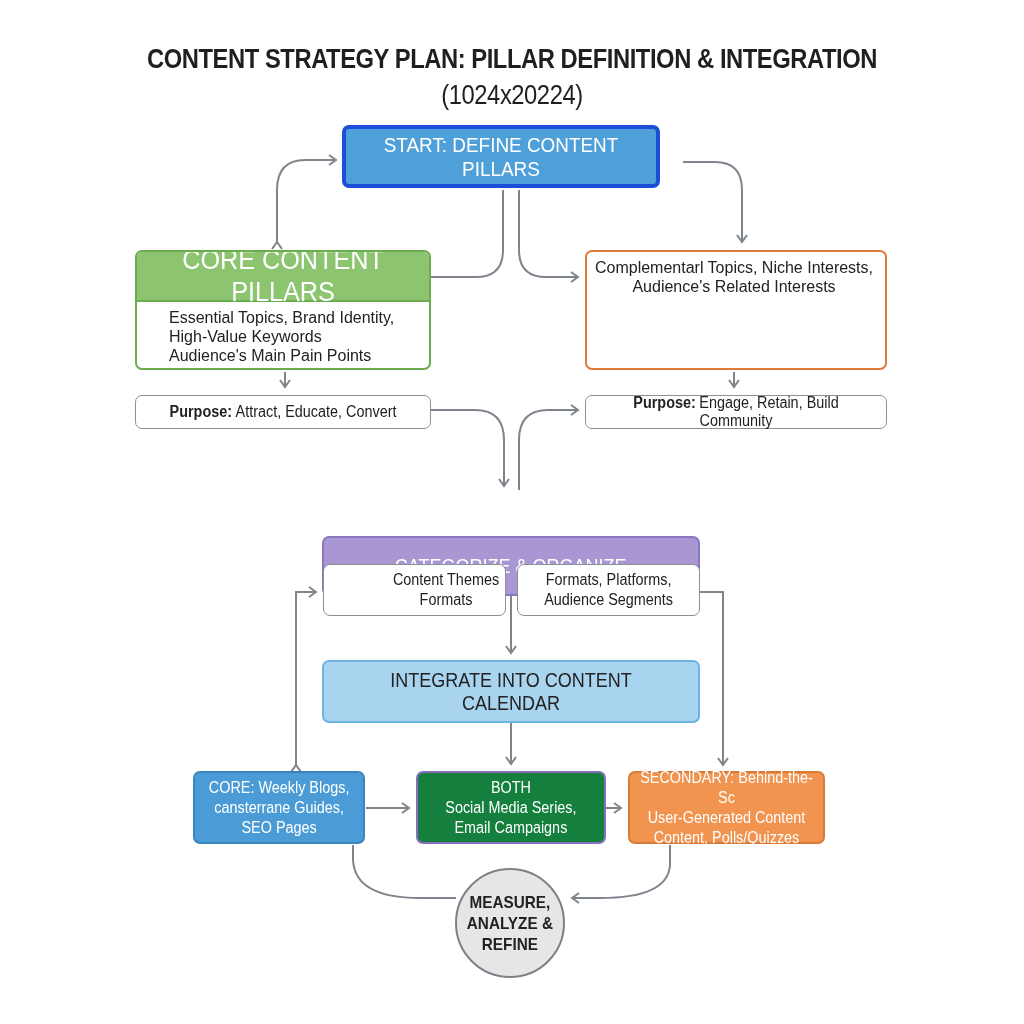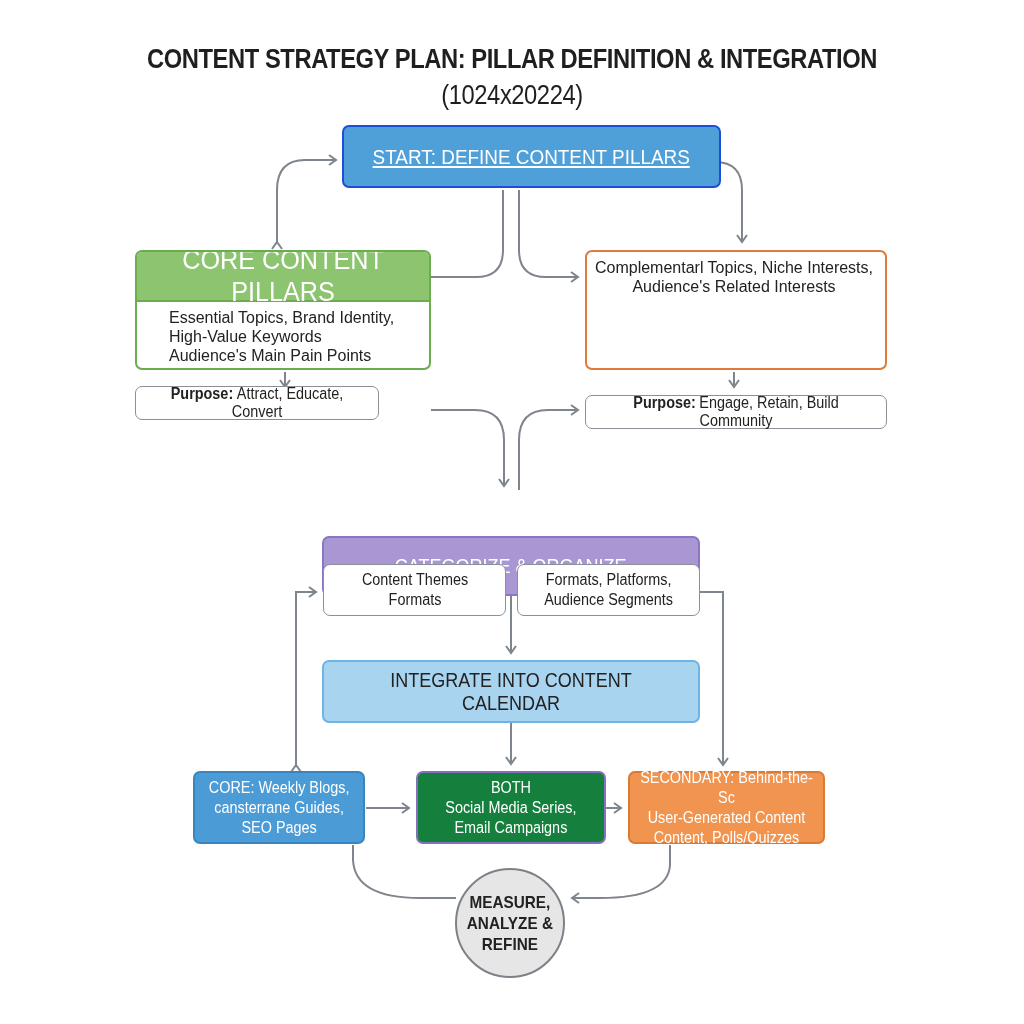--- a/index.html
+++ b/index.html
@@ -12,39 +12,39 @@
       font-family: "Liberation Sans", sans-serif; font-weight: bold; color: #1f1f1f;
       font-size: 27px; letter-spacing: -0.5px; transform: scaleX(0.88);
     }
     #title1 { top: 44px; }
     #title2 { top: 80px; font-weight: normal; }
 
     .box { position: absolute; box-sizing: border-box; border-radius: 7px; }
     .center { display: flex; align-items: center; justify-content: center; text-align: center; }
     .cond { transform: scaleX(0.9); display: inline-block; }
 
-    #start { left: 342px; top: 125px; width: 379px; height: 63px; background: #4f9fd9; border: 2px solid #1d4ed8; color: #fff; font-size: 21px; text-decoration: underline; }
+    #start { left: 342px; top: 125px; width: 318px; height: 63px; background: #4f9fd9; border: 4px solid #1d4ed8; color: #fff; font-size: 21px; }
 
     #core { left: 135px; top: 250px; width: 296px; height: 120px; border: 2px solid #6aac4e; background: #fff; overflow: hidden; }
     #core .hdr { background: #8cc46f; height: 48px; color: #fff; font-size: 28px; border-bottom: 2px solid #6aac4e; }
     #core .body { padding: 6px 0 0 32px; color: #222; font-size: 16px; line-height: 19px; }
 
     #secondary { left: 585px; top: 250px; width: 302px; height: 120px; border: 2px solid #e07a3a; background: #fff; overflow: hidden; }
     #secondary .hdr { background: #f09a60; height: 48px; color: #fff; font-size: 20px; border-bottom: 2px solid #e07a3a; }
     #secondary .body { padding: 6px 4px 0 0; color: #222; font-size: 16px; line-height: 19px; text-align: center; }
 
     .purpose { background: #fff; border: 1.5px solid #8a9096; color: #222; font-size: 16px; height: 34px; }
-    #purpose-core { left: 135px; top: 386px; width: 244px; }
+    #purpose-core { left: 135px; top: 395px; width: 296px; }
     #purpose-secondary { left: 585px; top: 395px; width: 302px; }
     .purpose b { font-weight: bold; margin-right: 4px; }
 
     #categorize { left: 322px; top: 492px; width: 378px; height: 60px; background: #a897d3; border: 2px solid #8b76c0; color: #fff; font-size: 20px; margin-top: 44px; }
 
     .sub { background: #fff; border: 1.5px solid #8a9096; color: #222; font-size: 16px; line-height: 20px; height: 52px; }
-    #themes { left: 323px; top: 564px; width: 183px; }
+    #themes { left: 323px; top: 564px; width: 183px; justify-content: flex-end; }
     #formats { left: 517px; top: 564px; width: 183px; }
 
     #integrate { left: 322px; top: 660px; width: 378px; height: 63px; background: #a9d4f0; border: 2px solid #6db4e2; color: #222; font-size: 20px; }
 
     .bottom { top: 771px; height: 73px; color: #fff; font-size: 16px; line-height: 20px; }
     #b-core { left: 193px; width: 172px; background: #4b9cd6; border: 2px solid #3a85c0; }
     #b-both { left: 416px; width: 190px; background: #15803d; border: 2px solid #8670bd; }
     #b-secondary { left: 628px; width: 197px; background: #f0944f; border: 2px solid #d97a35; }
 
     #measure { position: absolute; left: 455px; top: 868px; width: 110px; height: 110px; border-radius: 50%;

